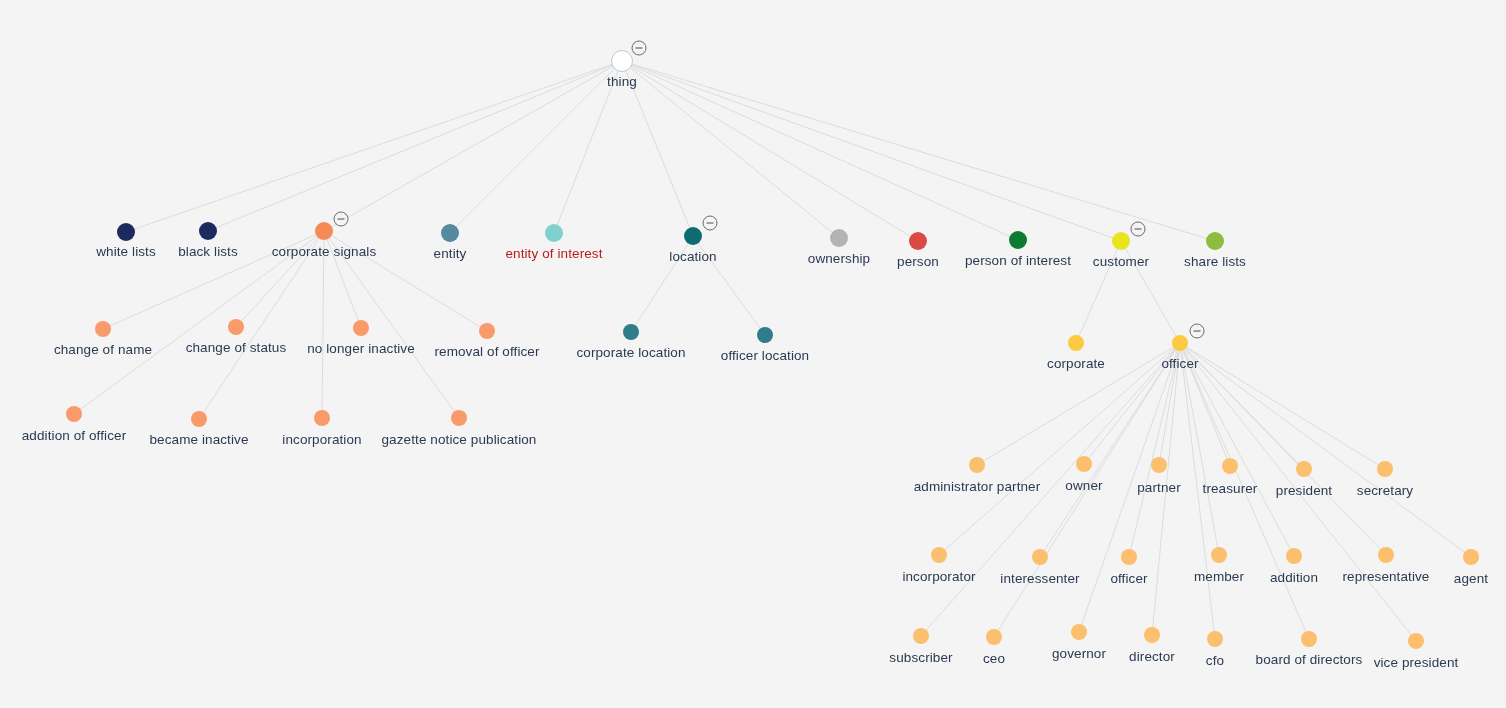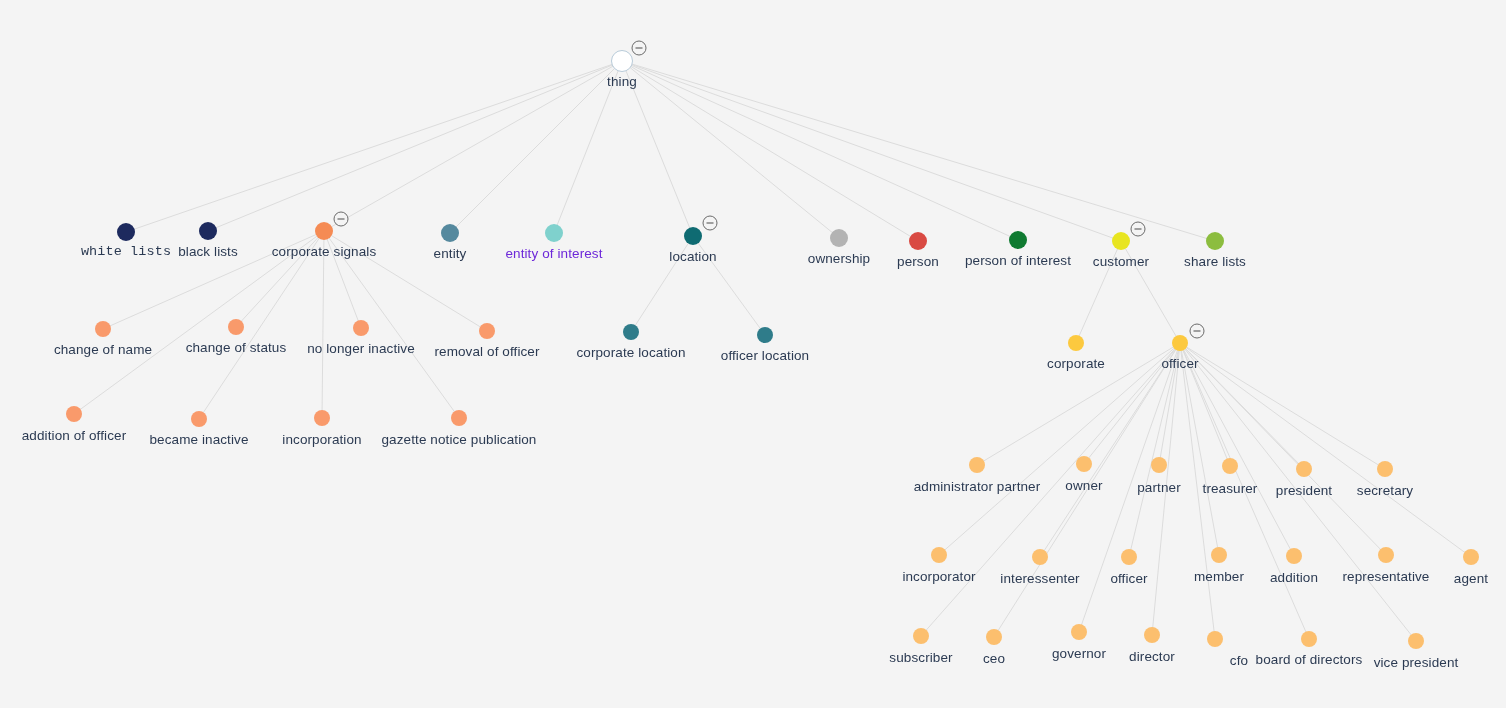--- a/index.html
+++ b/index.html
@@ -112,30 +112,30 @@
       <line x1="1180" y1="343" x2="1079" y2="632" stroke="#dcdcdc" stroke-width="1"></line>
       <line x1="1180" y1="343" x2="1152" y2="635" stroke="#dcdcdc" stroke-width="1"></line>
       <line x1="1180" y1="343" x2="1215" y2="639" stroke="#dcdcdc" stroke-width="1"></line>
       <line x1="1180" y1="343" x2="1309" y2="639" stroke="#dcdcdc" stroke-width="1"></line>
       <line x1="1180" y1="343" x2="1416" y2="641" stroke="#dcdcdc" stroke-width="1"></line>
     </svg>
 <div class="node" style="left: 622px; top: 61px; width: 22px; height: 22px; background: rgb(255, 255, 255); border: 1.5px solid rgb(184, 203, 217);"></div>
     <div class="node-label" style="left: 622px; top: 74px; color: rgb(43, 58, 82);">thing</div>
     <div class="toggle" style="left: 639px; top: 48px;"></div>
     <div class="node" style="left: 126px; top: 232px; width: 18px; height: 18px; background: rgb(29, 42, 94);"></div>
-    <div class="node-label" style="left: 126px; top: 244px; color: rgb(43, 58, 82); font-family: Liberation Mono, monospace;">white lists</div>
+    <div class="node-label" style="left: 126px; top: 244px; color: rgb(43, 58, 82);">white lists</div>
     <div class="node" style="left: 208px; top: 231px; width: 18px; height: 18px; background: rgb(29, 42, 94);"></div>
     <div class="node-label" style="left: 208px; top: 244px; color: rgb(43, 58, 82);">black lists</div>
     <div class="node" style="left: 324px; top: 231px; width: 18px; height: 18px; background: rgb(245, 139, 84);"></div>
     <div class="node-label" style="left: 324px; top: 244px; color: rgb(43, 58, 82);">corporate signals</div>
     <div class="toggle" style="left: 341px; top: 219px;"></div>
     <div class="node" style="left: 450px; top: 233px; width: 18px; height: 18px; background: rgb(85, 137, 158);"></div>
     <div class="node-label" style="left: 450px; top: 246px; color: rgb(43, 58, 82);">entity</div>
     <div class="node" style="left: 554px; top: 233px; width: 18px; height: 18px; background: rgb(127, 209, 205);"></div>
-    <div class="node-label" style="left: 554px; top: 246px; color: #6d28d9;">entity of interest</div>
+    <div class="node-label" style="left: 554px; top: 246px; color: #b91c1c;">entity of interest</div>
     <div class="node" style="left: 693px; top: 236px; width: 18px; height: 18px; background: rgb(15, 107, 114);"></div>
     <div class="node-label" style="left: 693px; top: 249px; color: rgb(43, 58, 82);">location</div>
     <div class="toggle" style="left: 710px; top: 223px;"></div>
     <div class="node" style="left: 839px; top: 238px; width: 18px; height: 18px; background: rgb(179, 179, 179);"></div>
     <div class="node-label" style="left: 839px; top: 251px; color: rgb(43, 58, 82);">ownership</div>
     <div class="node" style="left: 918px; top: 241px; width: 18px; height: 18px; background: rgb(217, 74, 67);"></div>
     <div class="node-label" style="left: 918px; top: 254px; color: rgb(43, 58, 82);">person</div>
     <div class="node" style="left: 1018px; top: 240px; width: 18px; height: 18px; background: rgb(15, 122, 49);"></div>
     <div class="node-label" style="left: 1018px; top: 253px; color: rgb(43, 58, 82);">person of interest</div>
     <div class="node" style="left: 1121px; top: 241px; width: 18px; height: 18px; background: rgb(232, 229, 32);"></div>
@@ -196,18 +196,18 @@
     <div class="node-label" style="left: 1471px; top: 571px; color: rgb(43, 58, 82);">agent</div>
     <div class="node" style="left: 921px; top: 636px; width: 16px; height: 16px; background: rgb(252, 191, 110);"></div>
     <div class="node-label" style="left: 921px; top: 650px; color: rgb(43, 58, 82);">subscriber</div>
     <div class="node" style="left: 994px; top: 637px; width: 16px; height: 16px; background: rgb(252, 191, 110);"></div>
     <div class="node-label" style="left: 994px; top: 651px; color: rgb(43, 58, 82);">ceo</div>
     <div class="node" style="left: 1079px; top: 632px; width: 16px; height: 16px; background: rgb(252, 191, 110);"></div>
     <div class="node-label" style="left: 1079px; top: 646px; color: rgb(43, 58, 82);">governor</div>
     <div class="node" style="left: 1152px; top: 635px; width: 16px; height: 16px; background: rgb(252, 191, 110);"></div>
     <div class="node-label" style="left: 1152px; top: 649px; color: rgb(43, 58, 82);">director</div>
     <div class="node" style="left: 1215px; top: 639px; width: 16px; height: 16px; background: rgb(252, 191, 110);"></div>
-    <div class="node-label" style="left: 1215px; top: 653px; color: rgb(43, 58, 82); margin-left: 24px;">cfo</div>
+    <div class="node-label" style="left: 1215px; top: 653px; color: rgb(43, 58, 82);">cfo</div>
     <div class="node" style="left: 1309px; top: 639px; width: 16px; height: 16px; background: rgb(252, 191, 110);"></div>
     <div class="node-label" style="left: 1309px; top: 652px; color: rgb(43, 58, 82);">board of directors</div>
     <div class="node" style="left: 1416px; top: 641px; width: 16px; height: 16px; background: rgb(252, 191, 110);"></div>
     <div class="node-label" style="left: 1416px; top: 655px; color: rgb(43, 58, 82);">vice president</div>
   </div>
 
 </body></html>

